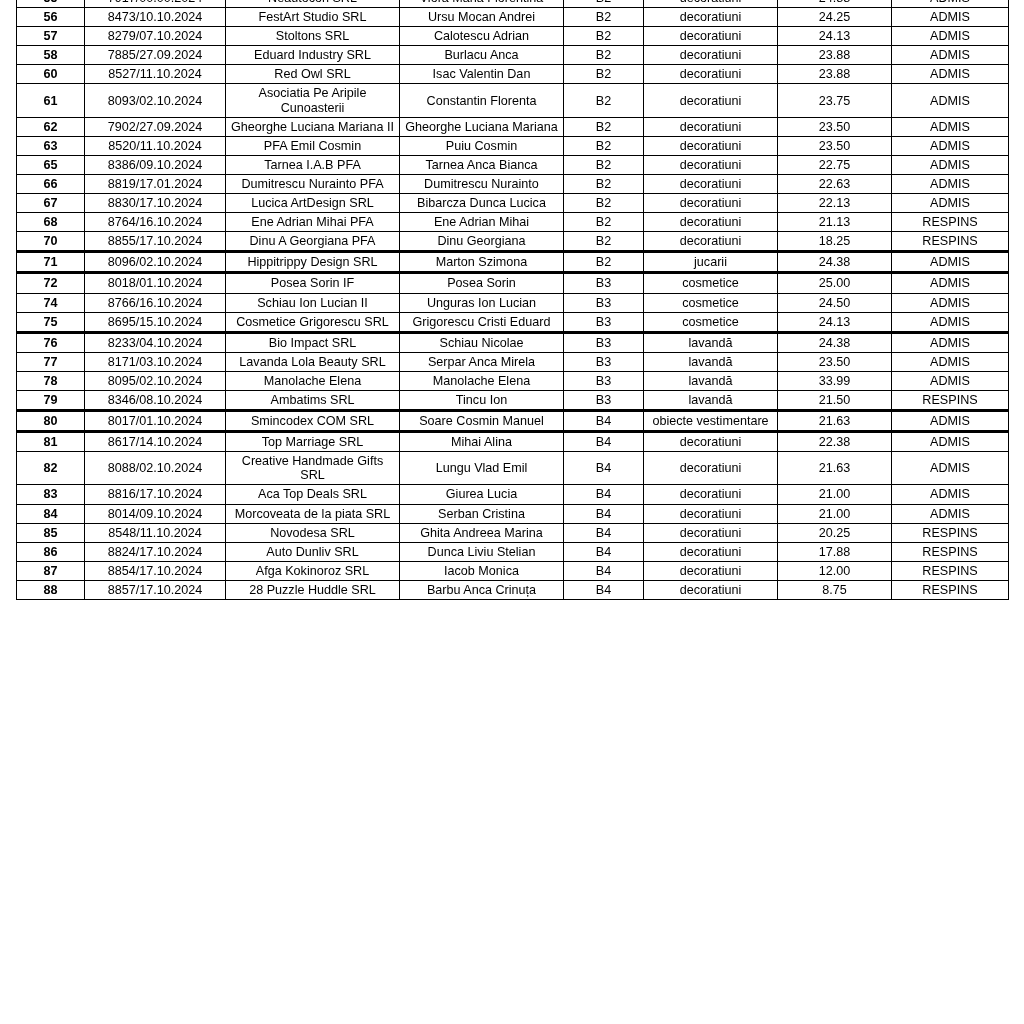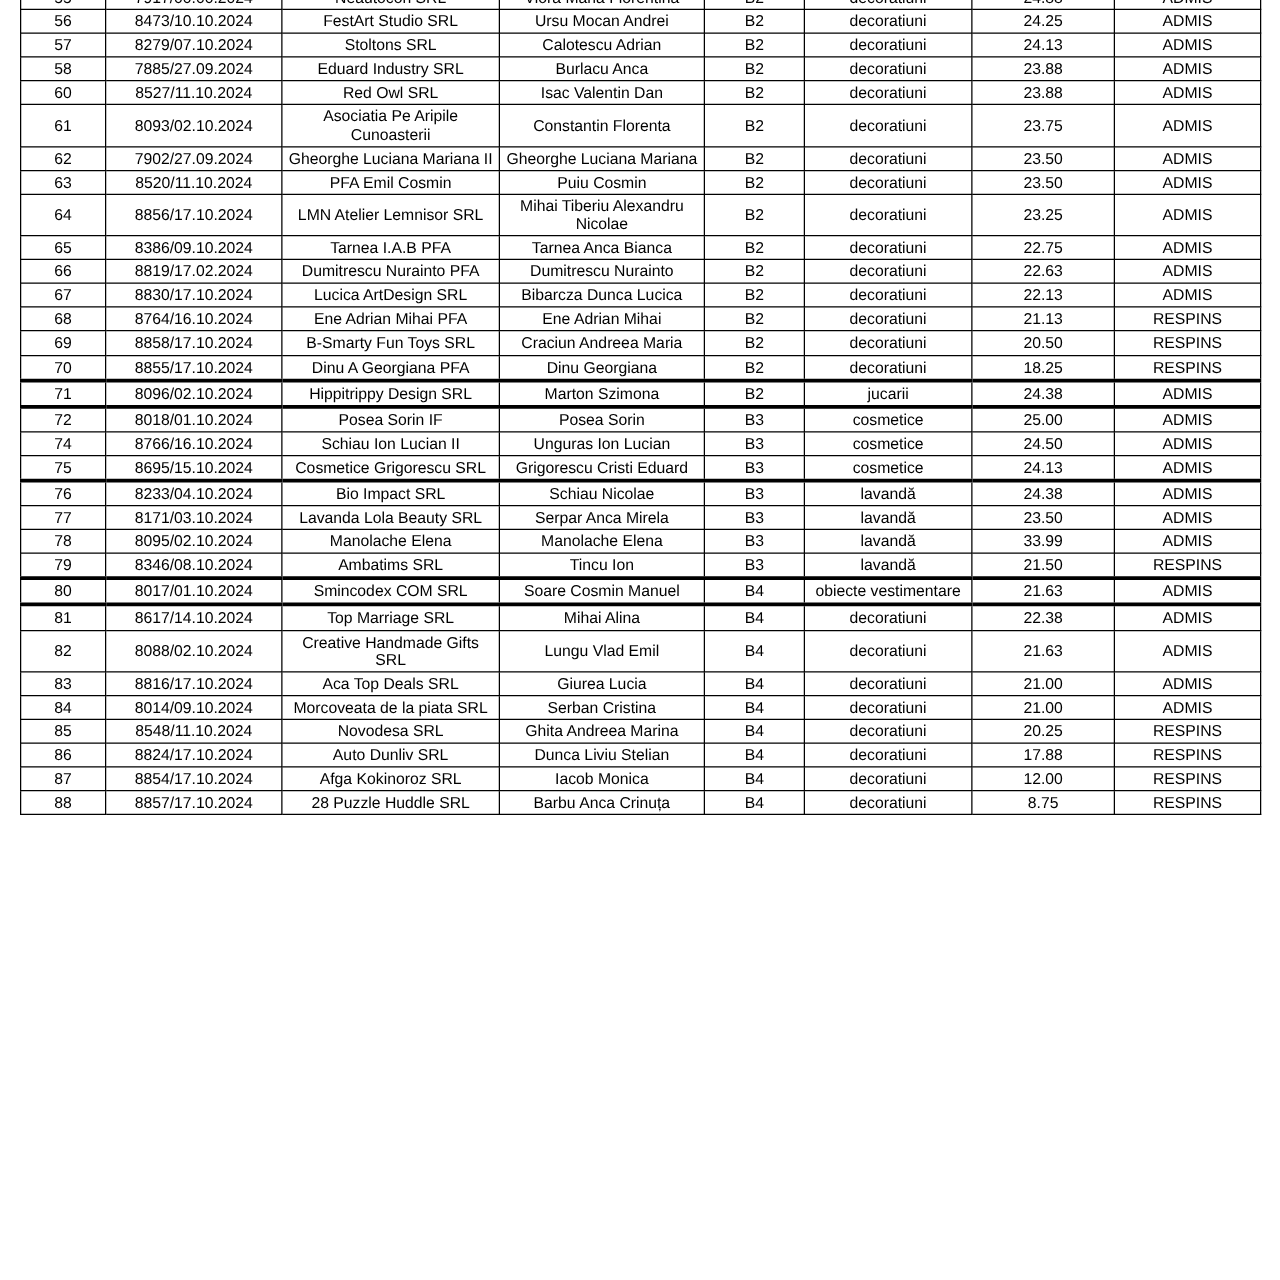--- a/index.html
+++ b/index.html
@@ -40,21 +40,21 @@
   
   col.c0 { width: 68px; }
   col.c1 { width: 141px; }
   col.c2 { width: 174px; }
   col.c3 { width: 164px; }
   col.c4 { width: 80px; }
   col.c5 { width: 134px; }
   col.c6 { width: 114px; }
   col.c7 { width: 117px; }
 
-  td.nr { font-weight: normal; }
+  td.nr { font-weight: bold; }
   
   tr.group-top > td { border-top: 3px solid #000000; }
   tr.first-row > td { border-top-width: 1px; }
 </style>
 </head>
 <body>
 
 <div class="page">
   <table class="reg">
     <colgroup>
@@ -142,42 +142,32 @@
           <td class="nr">63</td>
           <td>8520/11.10.2024</td>
           <td>PFA Emil Cosmin</td>
           <td>Puiu Cosmin</td>
           <td>B2</td>
           <td>decoratiuni</td>
           <td>23.50</td>
           <td>ADMIS</td>
         </tr>
         <tr>
-          <td class="nr">64</td>
-          <td>8856/17.10.2024</td>
-          <td>LMN Atelier Lemnisor SRL</td>
-          <td>Mihai Tiberiu Alexandru Nicolae</td>
-          <td>B2</td>
-          <td>decoratiuni</td>
-          <td>23.25</td>
-          <td>ADMIS</td>
-        </tr>
-        <tr>
           <td class="nr">65</td>
           <td>8386/09.10.2024</td>
           <td>Tarnea I.A.B PFA</td>
           <td>Tarnea Anca Bianca</td>
           <td>B2</td>
           <td>decoratiuni</td>
           <td>22.75</td>
           <td>ADMIS</td>
         </tr>
         <tr>
           <td class="nr">66</td>
-          <td>8819/17.02.2024</td>
+          <td>8819/17.01.2024</td>
           <td>Dumitrescu Nurainto PFA</td>
           <td>Dumitrescu Nurainto</td>
           <td>B2</td>
           <td>decoratiuni</td>
           <td>22.63</td>
           <td>ADMIS</td>
         </tr>
         <tr>
           <td class="nr">67</td>
           <td>8830/17.10.2024</td>
@@ -189,30 +179,20 @@
           <td>ADMIS</td>
         </tr>
         <tr>
           <td class="nr">68</td>
           <td>8764/16.10.2024</td>
           <td>Ene Adrian Mihai PFA</td>
           <td>Ene Adrian Mihai</td>
           <td>B2</td>
           <td>decoratiuni</td>
           <td>21.13</td>
-          <td>RESPINS</td>
-        </tr>
-        <tr>
-          <td class="nr">69</td>
-          <td>8858/17.10.2024</td>
-          <td>B-Smarty Fun Toys SRL</td>
-          <td>Craciun Andreea Maria</td>
-          <td>B2</td>
-          <td>decoratiuni</td>
-          <td>20.50</td>
           <td>RESPINS</td>
         </tr>
         <tr>
           <td class="nr">70</td>
           <td>8855/17.10.2024</td>
           <td>Dinu A Georgiana PFA</td>
           <td>Dinu Georgiana</td>
           <td>B2</td>
           <td>decoratiuni</td>
           <td>18.25</td>

